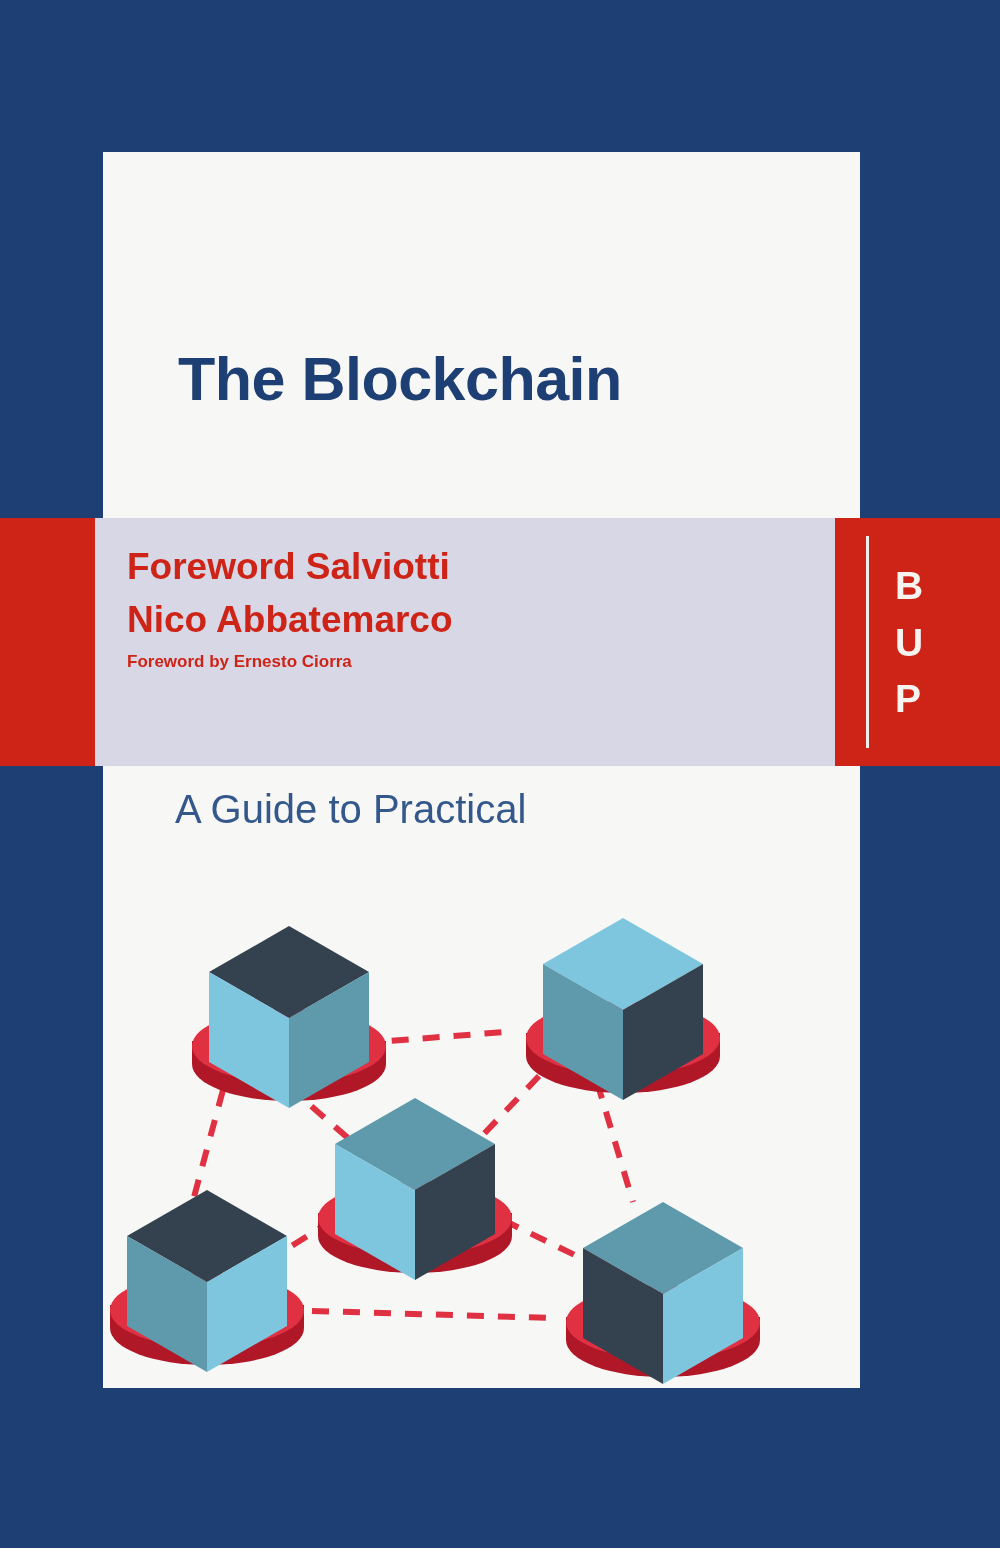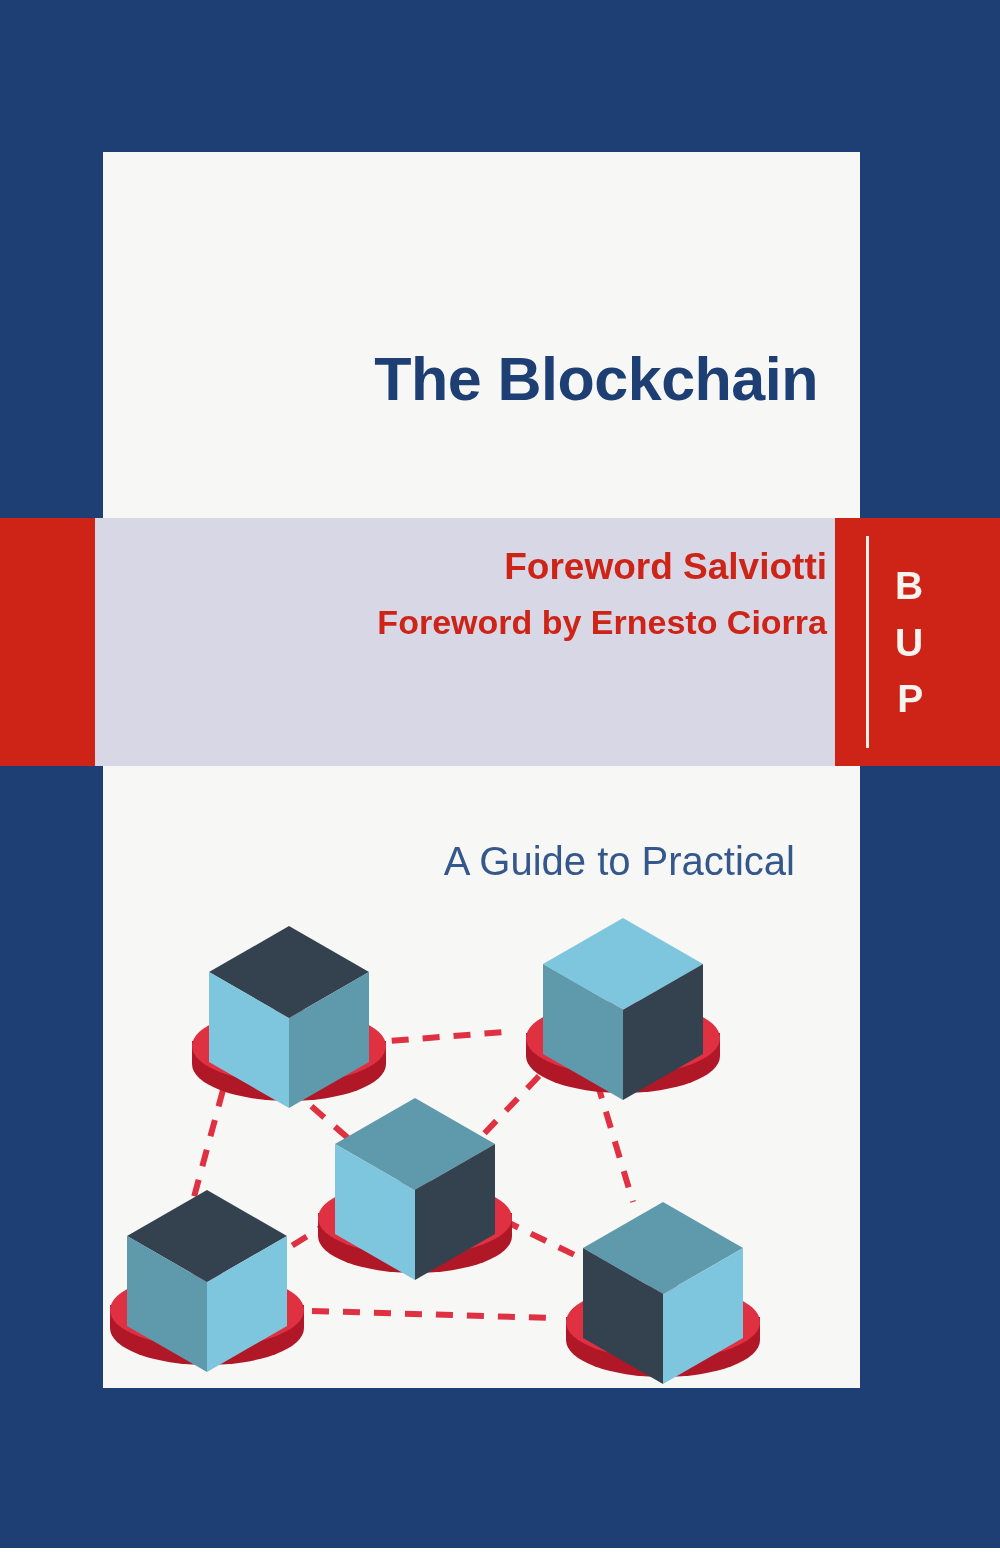--- a/index.html
+++ b/index.html
@@ -5,21 +5,20 @@
   * { box-sizing: border-box; margin: 0; padding: 0; }
   html, body {
     width: 1000px; height: 1564px;
     font-family: "Liberation Sans", sans-serif;
     overflow: hidden;
   }
   #cover {
     position: relative;
     width: 1000px; height: 1548px;
     background: #1e3f73;
-    text-align: right;
   }
 
   
   #panel {
     position: absolute;
     left: 103px; top: 152px;
     width: 757px; height: 1236px;
     background: #f7f7f5;
   }
 
@@ -59,21 +58,21 @@
   }
   .author-line {
     color: #ce2317;
     font-size: 37px;
     font-weight: bold;
     line-height: 1.42;
     white-space: nowrap;
   }
   #foreword {
     color: #ce2317;
-    font-size: 34px;
+    font-size: 17px;
     font-weight: bold;
     line-height: 1.5;
     margin-top: 3px;
     white-space: nowrap;
   }
 
   
   #bup-logo {
     position: absolute;
     left: 866px; top: 536px;
@@ -96,21 +95,21 @@
     color: #f7f3ef;
     font-size: 39px;
     font-weight: bold;
     line-height: 1.45;
     letter-spacing: 1px;
   }
 
   
   #subtitle-block {
     position: absolute;
-    left: 175px; top: 832px;
+    left: 175px; top: 780px;
     width: 620px;
   }
   .subtitle-line {
     color: #35588c;
     font-size: 40px;
     font-weight: normal;
     line-height: 1.47;
     white-space: nowrap;
   }
 
@@ -132,20 +131,21 @@
   <div id="title-block">
     <div class="title-line">The Blockchain</div>
   </div>
 
   <div id="red-band"></div>
 
   <div id="author-band"></div>
 
   <div id="authors">
     <div class="author-line">Foreword Salviotti</div>
+    <div class="author-line">Nico Abbatemarco</div>
     <div id="foreword">Foreword by Ernesto Ciorra</div>
   </div>
 
   <div id="bup-logo">
     <div id="bup-rule"></div>
     <div id="bup-letters">
       <span class="bup-letter">B</span>
       <span class="bup-letter">U</span>
       <span class="bup-letter">P</span>
     </div>

